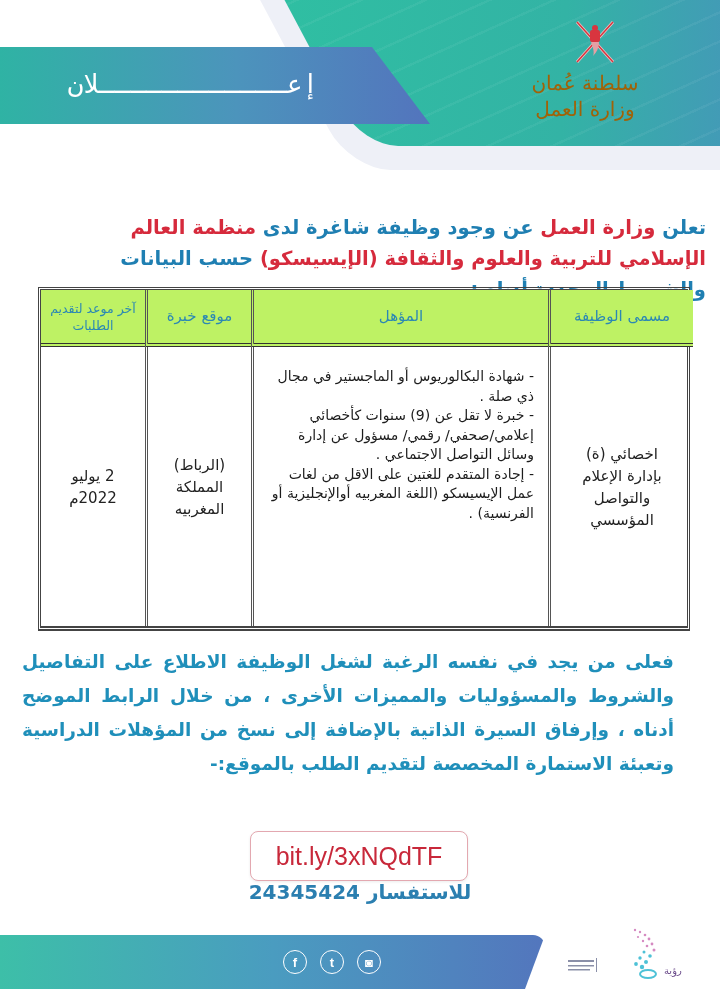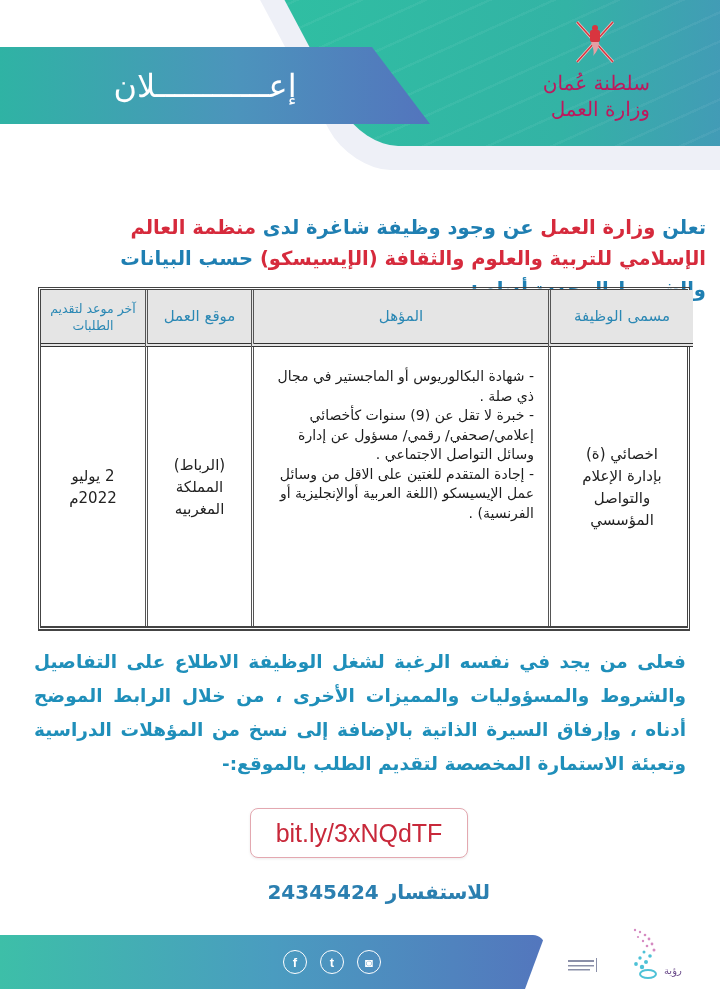--- a/index.html
+++ b/index.html
@@ -19,30 +19,30 @@
   .hdr-green::before {
     content: ""; position: absolute; inset: 0;
     background: repeating-linear-gradient(160deg, rgba(255,255,255,0.05) 0 2px, transparent 2px 22px);
   }
   .banner {
     position: absolute; left: 0; top: 47px; width: 430px; height: 77px;
     background: linear-gradient(90deg, #2fb3a4 0%, #4c94bc 55%, #5374bd 100%);
     clip-path: polygon(0 0, 372px 0, 430px 100%, 0 100%);
   }
   .banner-title {
-    position: absolute; left: 60px; top: 58px; width: 290px; height: 56px;
-    color: #ffffff; font-size: 32px; line-height: 56px; text-align: center;
-    direction: rtl; font-family: Liberation Sans, sans-serif; letter-spacing: 1px;
+    position: absolute; left: 48px; top: 58px; width: 290px; height: 56px;
+    color: #ffffff; font-size: 26px; line-height: 56px; text-align: center;
+    direction: rtl; font-family: Liberation Mono, monospace; letter-spacing: 1px;
   }
   .emblem {
     position: absolute; left: 573px; top: 18px; width: 44px; height: 50px;
   }
   .logo-text {
     position: absolute; left: 520px; top: 70px; width: 130px;
-    color: #be185d; direction: rtl; 
+    color: #a16207; direction: rtl; text-align: center;
     font-family: "DejaVu Serif", serif; font-size: 20px; line-height: 26px;
   }
 
   
   .intro {
     position: absolute; left: 54px; top: 176px; width: 652px;
     direction: rtl; text-align: right; font-size: 19.5px; line-height: 31px;
     color: #1f7fb2; font-weight: bold; letter-spacing: -0.2px; margin-top: 36px;
   }
   .intro .red { color: #d62a3c; }
@@ -54,48 +54,48 @@
     display: grid; grid-template-columns: 145px 297px 103px 101px; grid-template-rows: 57px 1fr;
     direction: ltr;
   }
   .cell {
     border-left: 3px double #555;
     display: flex; align-items: center; justify-content: center;
     direction: rtl; text-align: center;
   }
   .cell.first { border-left: none; }
   .cell.head {
-    background: #e5e5e5; color: #2b88b4; font-size: 15px; line-height: 21px;
+    background: #bef264; color: #2b88b4; font-size: 15px; line-height: 21px;
     border-bottom: 4px double #333;
   }
   .cell.head.small { font-size: 12.5px; line-height: 17px; }
   .cell.body { color: #222; font-size: 14px; line-height: 19px; font-weight: bold; }
   .cell.qual { justify-content: flex-start; align-items: flex-start; padding: 20px 14px 0 7px; text-align: right; }
   .qual-lines { font-size: 14px; line-height: 19.5px; font-weight: normal; color: #1c1c1c; width: 100%; }
   .cell.body.date { font-size: 15px; line-height: 22px; font-weight: normal; }
   .cell.body.loc { font-size: 15px; line-height: 22px; font-weight: normal; }
   .cell.body.title { font-size: 15px; line-height: 22px; font-weight: normal; }
 
   
   .outro {
-    position: absolute; left: 34px; top: 645px; width: 652px;
+    position: absolute; left: 22px; top: 645px; width: 652px;
     direction: rtl; text-align: justify; text-align-last: right;
     color: #1f8fba; font-size: 18.5px; line-height: 34px; font-weight: bold;
   }
 
   .link-box {
-    position: absolute; left: 250px; top: 808px; width: 218px; height: 50px;
+    position: absolute; left: 250px; top: 831px; width: 218px; height: 50px;
     border: 1.5px solid #e3a8b0; border-radius: 8px; background: #fff;
     display: flex; align-items: center; justify-content: center;
     color: #c8283a; font-family: "Liberation Sans", sans-serif; font-size: 25px; text-decoration: none;
     box-shadow: 0 1px 3px rgba(0,0,0,0.08);
   }
   .inquiry {
     position: absolute; left: 230px; top: 880px; width: 260px;
-    direction: rtl; color: #2b7fb0; font-size: 20px; font-weight: bold;
+    direction: rtl; text-align: center; color: #2b7fb0; font-size: 20px; font-weight: bold;
   }
 
   
   .footer-bar {
     position: absolute; left: 0; top: 935px; width: 545px; height: 54px;
     background: linear-gradient(90deg, #3dbfa8 0%, #4a9cc0 50%, #5376bd 100%);
     clip-path: polygon(0 0, 545px 0, 525px 100%, 0 100%);
     border-radius: 0 12px 0 0;
   }
   .handle {
@@ -134,31 +134,31 @@
   <div>وزارة العمل</div>
 </div>
 
 <div class="banner"></div>
 <div class="banner-title">إعــــــــــــلان</div>
 
 <p class="intro"><span>تعلن </span><span class="red">وزارة العمل </span><span>عن وجود وظيفة شاغرة لدى </span><span class="red">منظمة العالم الإسلامي للتربية والعلوم والثقافة (الإيسيسكو) </span><span>حسب البيانات والشروط المحددة أدناه :-</span></p>
 
 <div class="tbl" style="grid-template-columns: 104px 106px 297px 145px;">
   <div class="cell head small first">آخر موعد لتقديم الطلبات</div>
-  <div class="cell head">موقع العمل</div>
+  <div class="cell head">موقع خبرة</div>
   <div class="cell head">المؤهل</div>
   <div class="cell head">مسمى الوظيفة</div>
 
   <div class="cell body date first" style="padding:13px 18px;">2 يوليو 2022م</div>
   <div class="cell body loc" style="padding:0 20px;">(الرباط) المملكة المغربيه</div>
   <div class="cell body qual">
     <div class="qual-lines">
       <div>- شهادة البكالوريوس أو الماجستير في مجال ذي صلة .</div>
       <div>- خبرة لا تقل عن (9) سنوات كأخصائي إعلامي/صحفي/ رقمي/ مسؤول عن إدارة وسائل التواصل الاجتماعي .</div>
-      <div>- إجادة المتقدم للغتين على الاقل من وسائل عمل الإيسيسكو (اللغة العربية أوالإنجليزية أو الفرنسية) .</div>
+      <div>- إجادة المتقدم للغتين على الاقل من لغات عمل الإيسيسكو (اللغة المغربيه أوالإنجليزية أو الفرنسية) .</div>
     </div>
   </div>
   <div class="cell body title" style="padding:0 22px;text-align:center;">اخصائي (ة) بإدارة الإعلام والتواصل المؤسسي</div>
 </div>
 
 <p class="outro">فعلى من يجد في نفسه الرغبة لشغل الوظيفة الاطلاع على التفاصيل والشروط والمسؤوليات والمميزات الأخرى ، من خلال الرابط الموضح أدناه ، وإرفاق السيرة الذاتية بالإضافة إلى نسخ من المؤهلات الدراسية وتعبئة الاستمارة المخصصة لتقديم الطلب بالموقع:-</p>
 
 <a class="link-box">bit.ly/3xNQdTF</a>
 
 <div class="inquiry">

